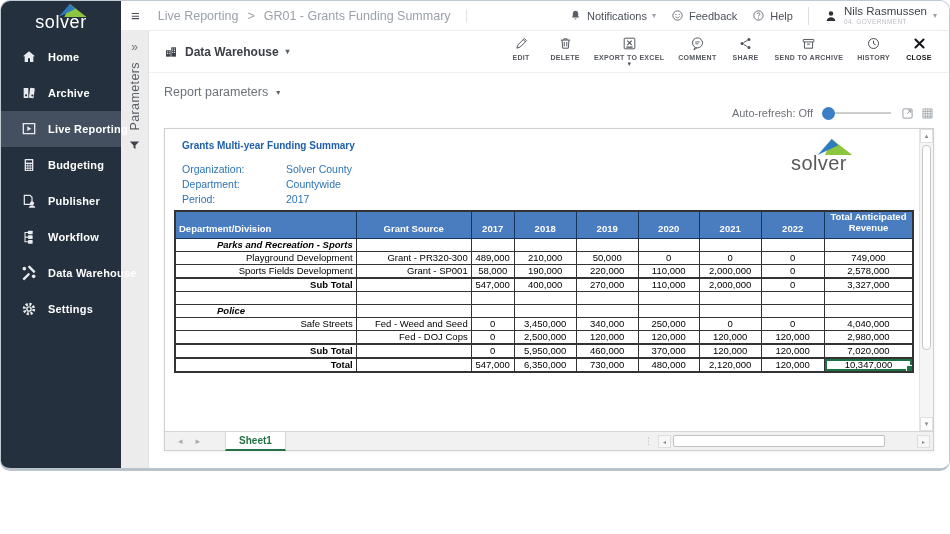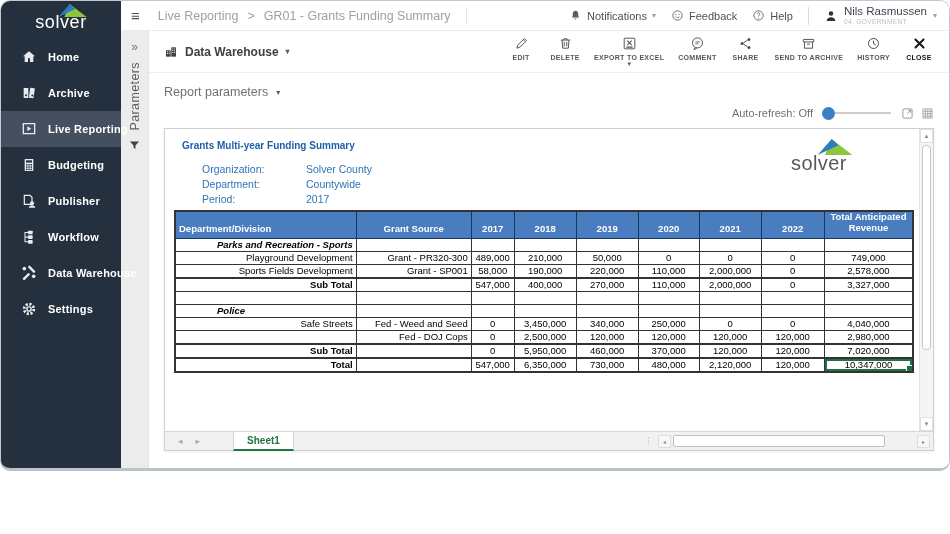--- a/index.html
+++ b/index.html
@@ -64,21 +64,21 @@
   .slider { position:relative; width:68px; height:2px; background:#cdcdcd; margin:0 3px; cursor:pointer; }
   .knob { position:absolute; left:-1px; top:-5.5px; width:13px; height:13px; border-radius:50%; background:#3b7fc4; }
   .mini-ic { width:13px; height:13px; color:#8a9097; cursor:pointer; }
 
   
   .report-box { position:absolute; left:15px; right:15px; top:97px; bottom:17px; background:#fff;
     border:1px solid #cfcfcf; box-shadow:0 1px 3px rgba(0,0,0,.07); }
   .canvas { position:absolute; left:0; top:0; right:14px; bottom:19px; overflow:hidden; background:#fff; }
   .rpt-title { position:absolute; left:17px; top:11px; font-size:10px; font-weight:700; color:#1f5fa8; }
   .meta { position:absolute; left:17px; top:34px; display:grid; grid-template-columns:104px auto; row-gap:3px;
-    font-size:10.5px; color:#2e74b5;margin-left:20px; }
+    font-size:10.5px; color:#2e74b5; }
   .rpt-logo { position:absolute; top:10px; right:64px; }
   .rpt-logo .tri { display:block; width:40px; height:16px; margin-left:24px; }
   .rpt-logo .txt { font-size:20px; color:#57585a; letter-spacing:.4px; line-height:1; margin-top:-2px; }
 
   table.rpt { position:absolute; left:9px; top:81px; border-collapse:collapse; table-layout:fixed;
     border:2px solid #333; }
   .rpt th, .rpt td { border:1px solid #333; font-size:9.5px; height:13px; line-height:12px;
     padding:0 3px; white-space:nowrap; overflow:hidden; color:#000; }
   .rpt thead th { background:#4a7cc0; color:#fff; font-weight:700; height:27px; vertical-align:bottom;
     padding-bottom:3px; text-align:center; border-color:#16365c; }
@@ -97,21 +97,21 @@
   .vscroll { position:absolute; top:0; right:0; bottom:19px; width:14px; background:#f5f5f5; border-left:1px solid #e3e3e3; }
   .vs-btn { position:absolute; left:0; right:0; height:14px; background:#fff; border:1px solid #e0e0e0;
     color:#8b8b8b; font-size:7px; display:flex; align-items:center; justify-content:center; cursor:pointer; }
   .vs-btn.up { top:0; } .vs-btn.down { bottom:0; }
   .vs-thumb { position:absolute; left:2px; width:9px; top:16px; height:205px; background:#fff;
     border:1px solid #c6c6c6; border-radius:4px; cursor:pointer; }
   .sheetbar { position:absolute; left:0; right:0; bottom:0; height:19px; background:#f1f1f1;
     border-top:1px solid #d6d6d6; display:flex; align-items:center; }
   .sheet-nav { display:flex; gap:13px; padding:0 8px 0 13px; color:#ababab; font-size:9px; }
   .sheet-arrow { cursor:pointer; }
-  .sheet-tab { height:19px; margin-left:25px; padding:0 13px; background:#fff; display:flex; align-items:center;
+  .sheet-tab { height:19px; margin-left:17px; padding:0 13px; background:#fff; display:flex; align-items:center;
     border-left:1px solid #d6d6d6; border-right:1px solid #d6d6d6; border-bottom:2px solid #217346;
     color:#217346; font-size:10px; font-weight:700; cursor:pointer; }
   .sheet-spacer { flex:1; }
   .hdots { color:#b5b5b5; font-size:9px; margin-right:5px; cursor:pointer; }
   .hscroll { display:flex; align-items:center; height:19px; width:272px; margin-right:3px; }
   .hs-btn { width:13px; height:13px; border:1px solid #dedede; background:#f7f7f7; color:#8b8b8b; font-size:6px;
     display:flex; align-items:center; justify-content:center; cursor:pointer; }
   .hs-thumb { width:212px; height:12px; margin-left:2px; background:#fff; border:1px solid #c0c0c0;
     border-radius:2px; cursor:pointer; }
   .hs-rest { flex:1; }

